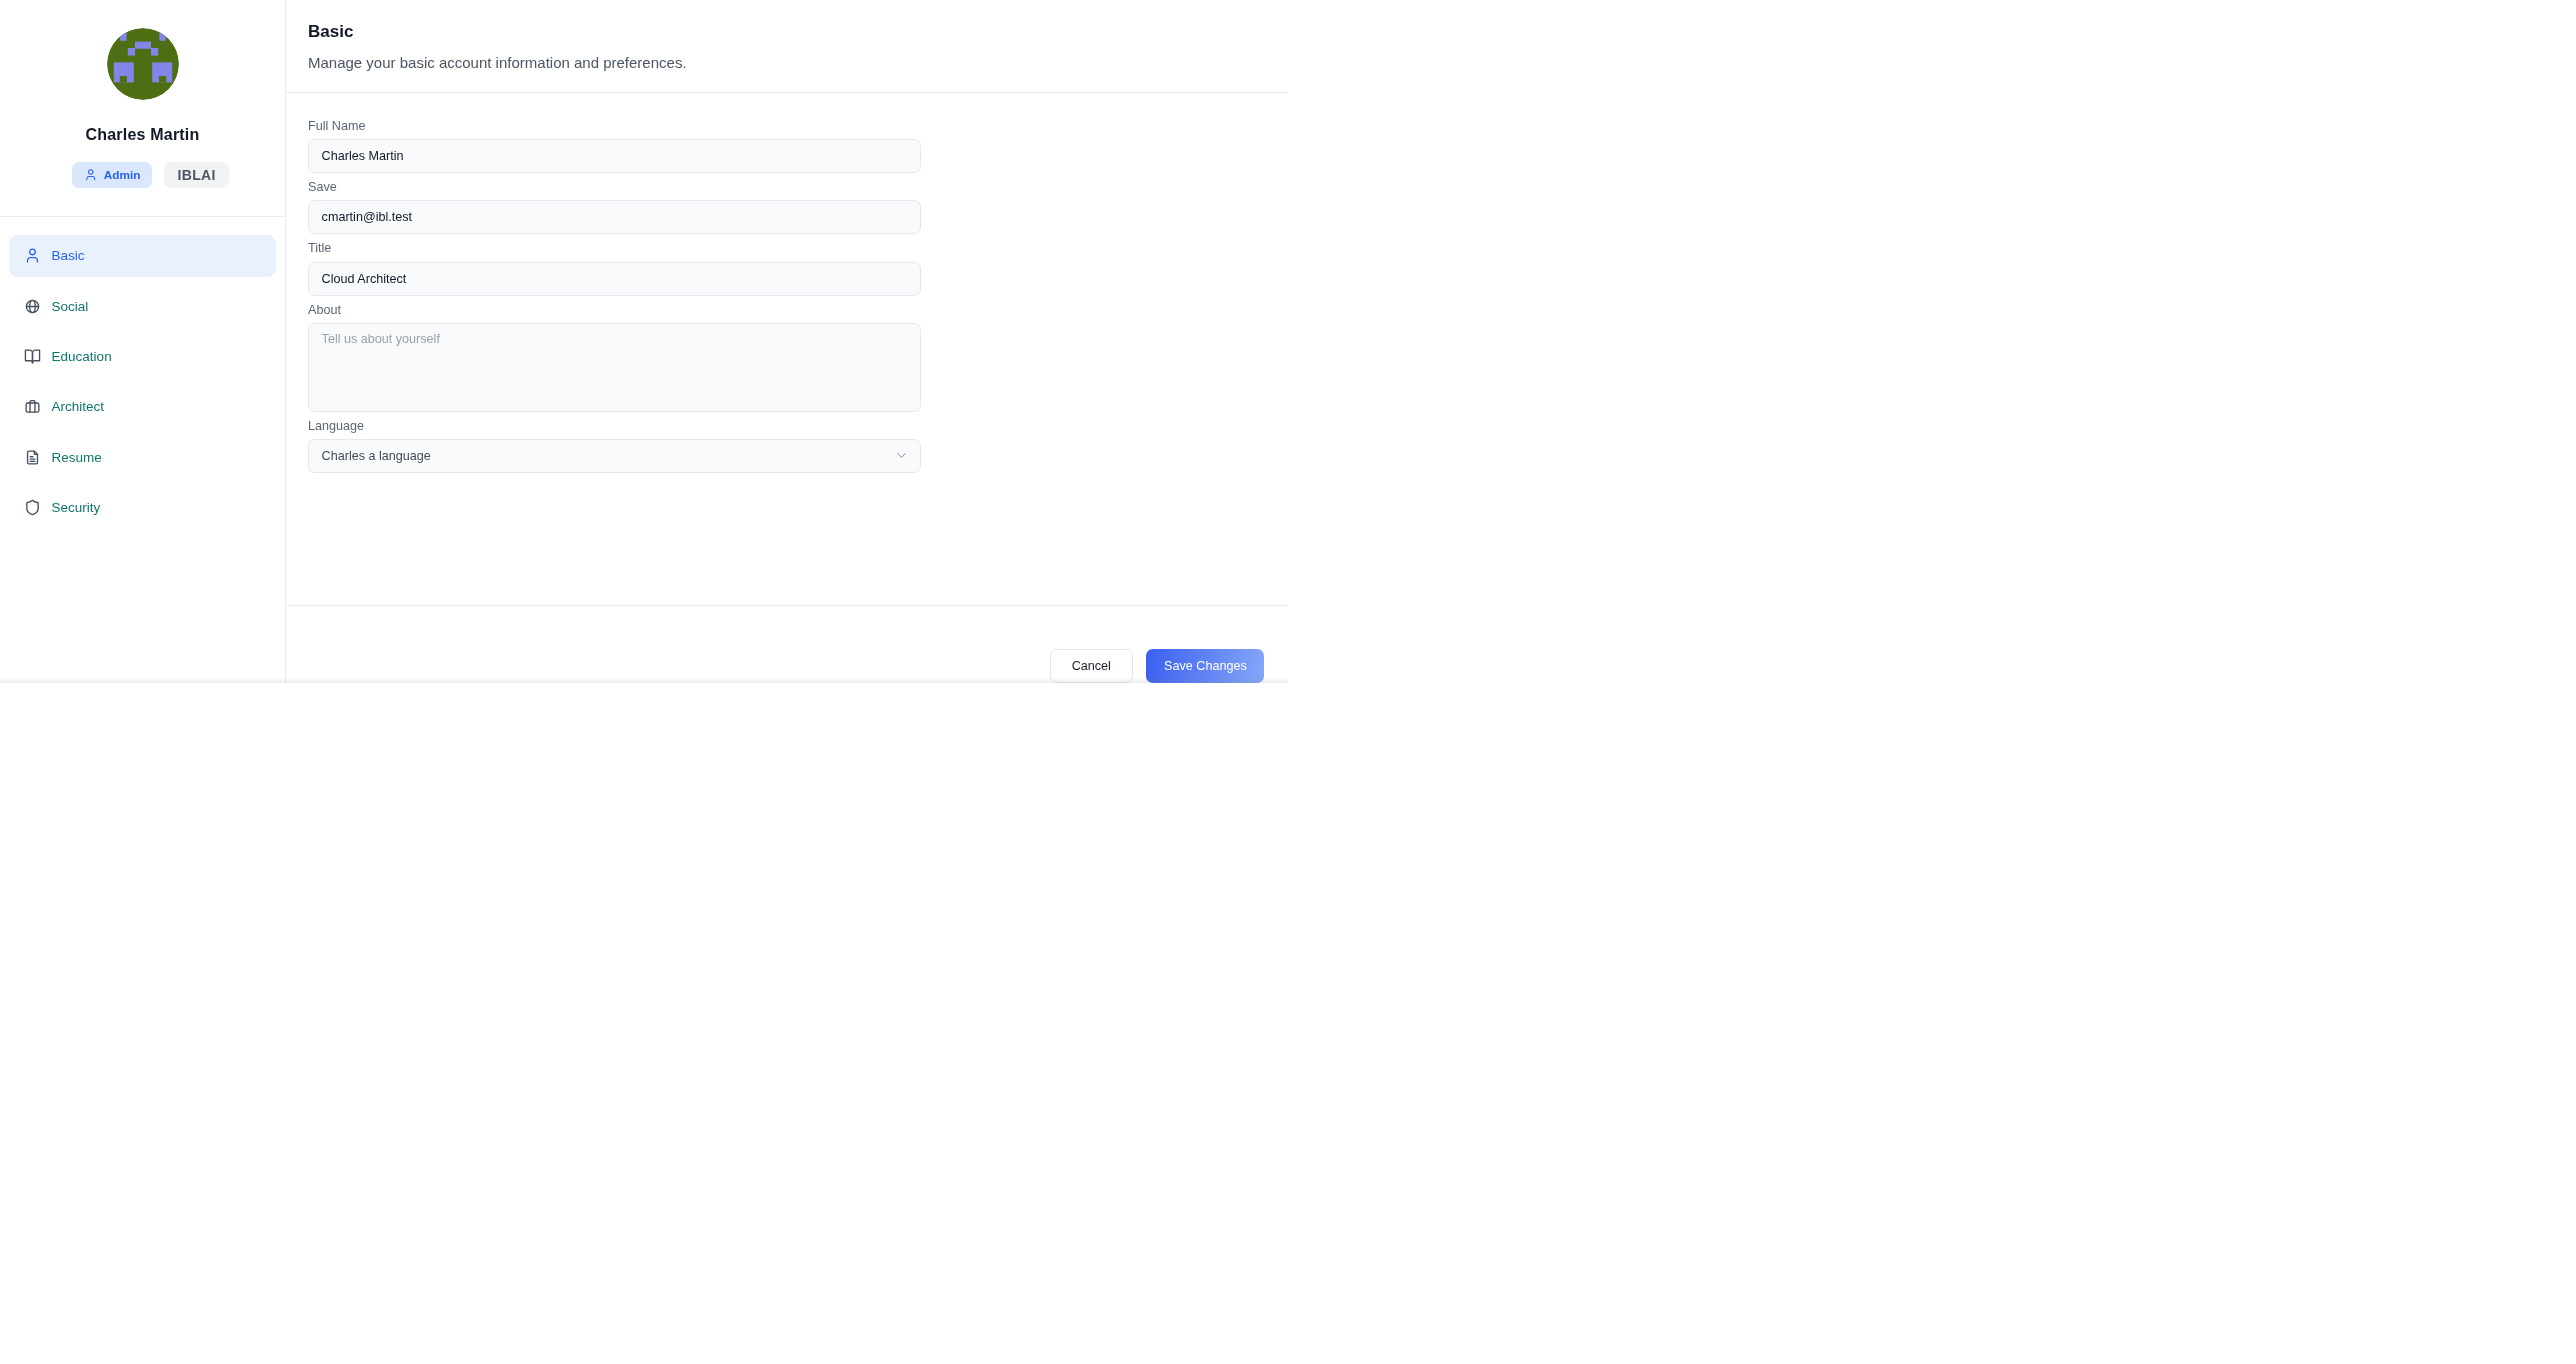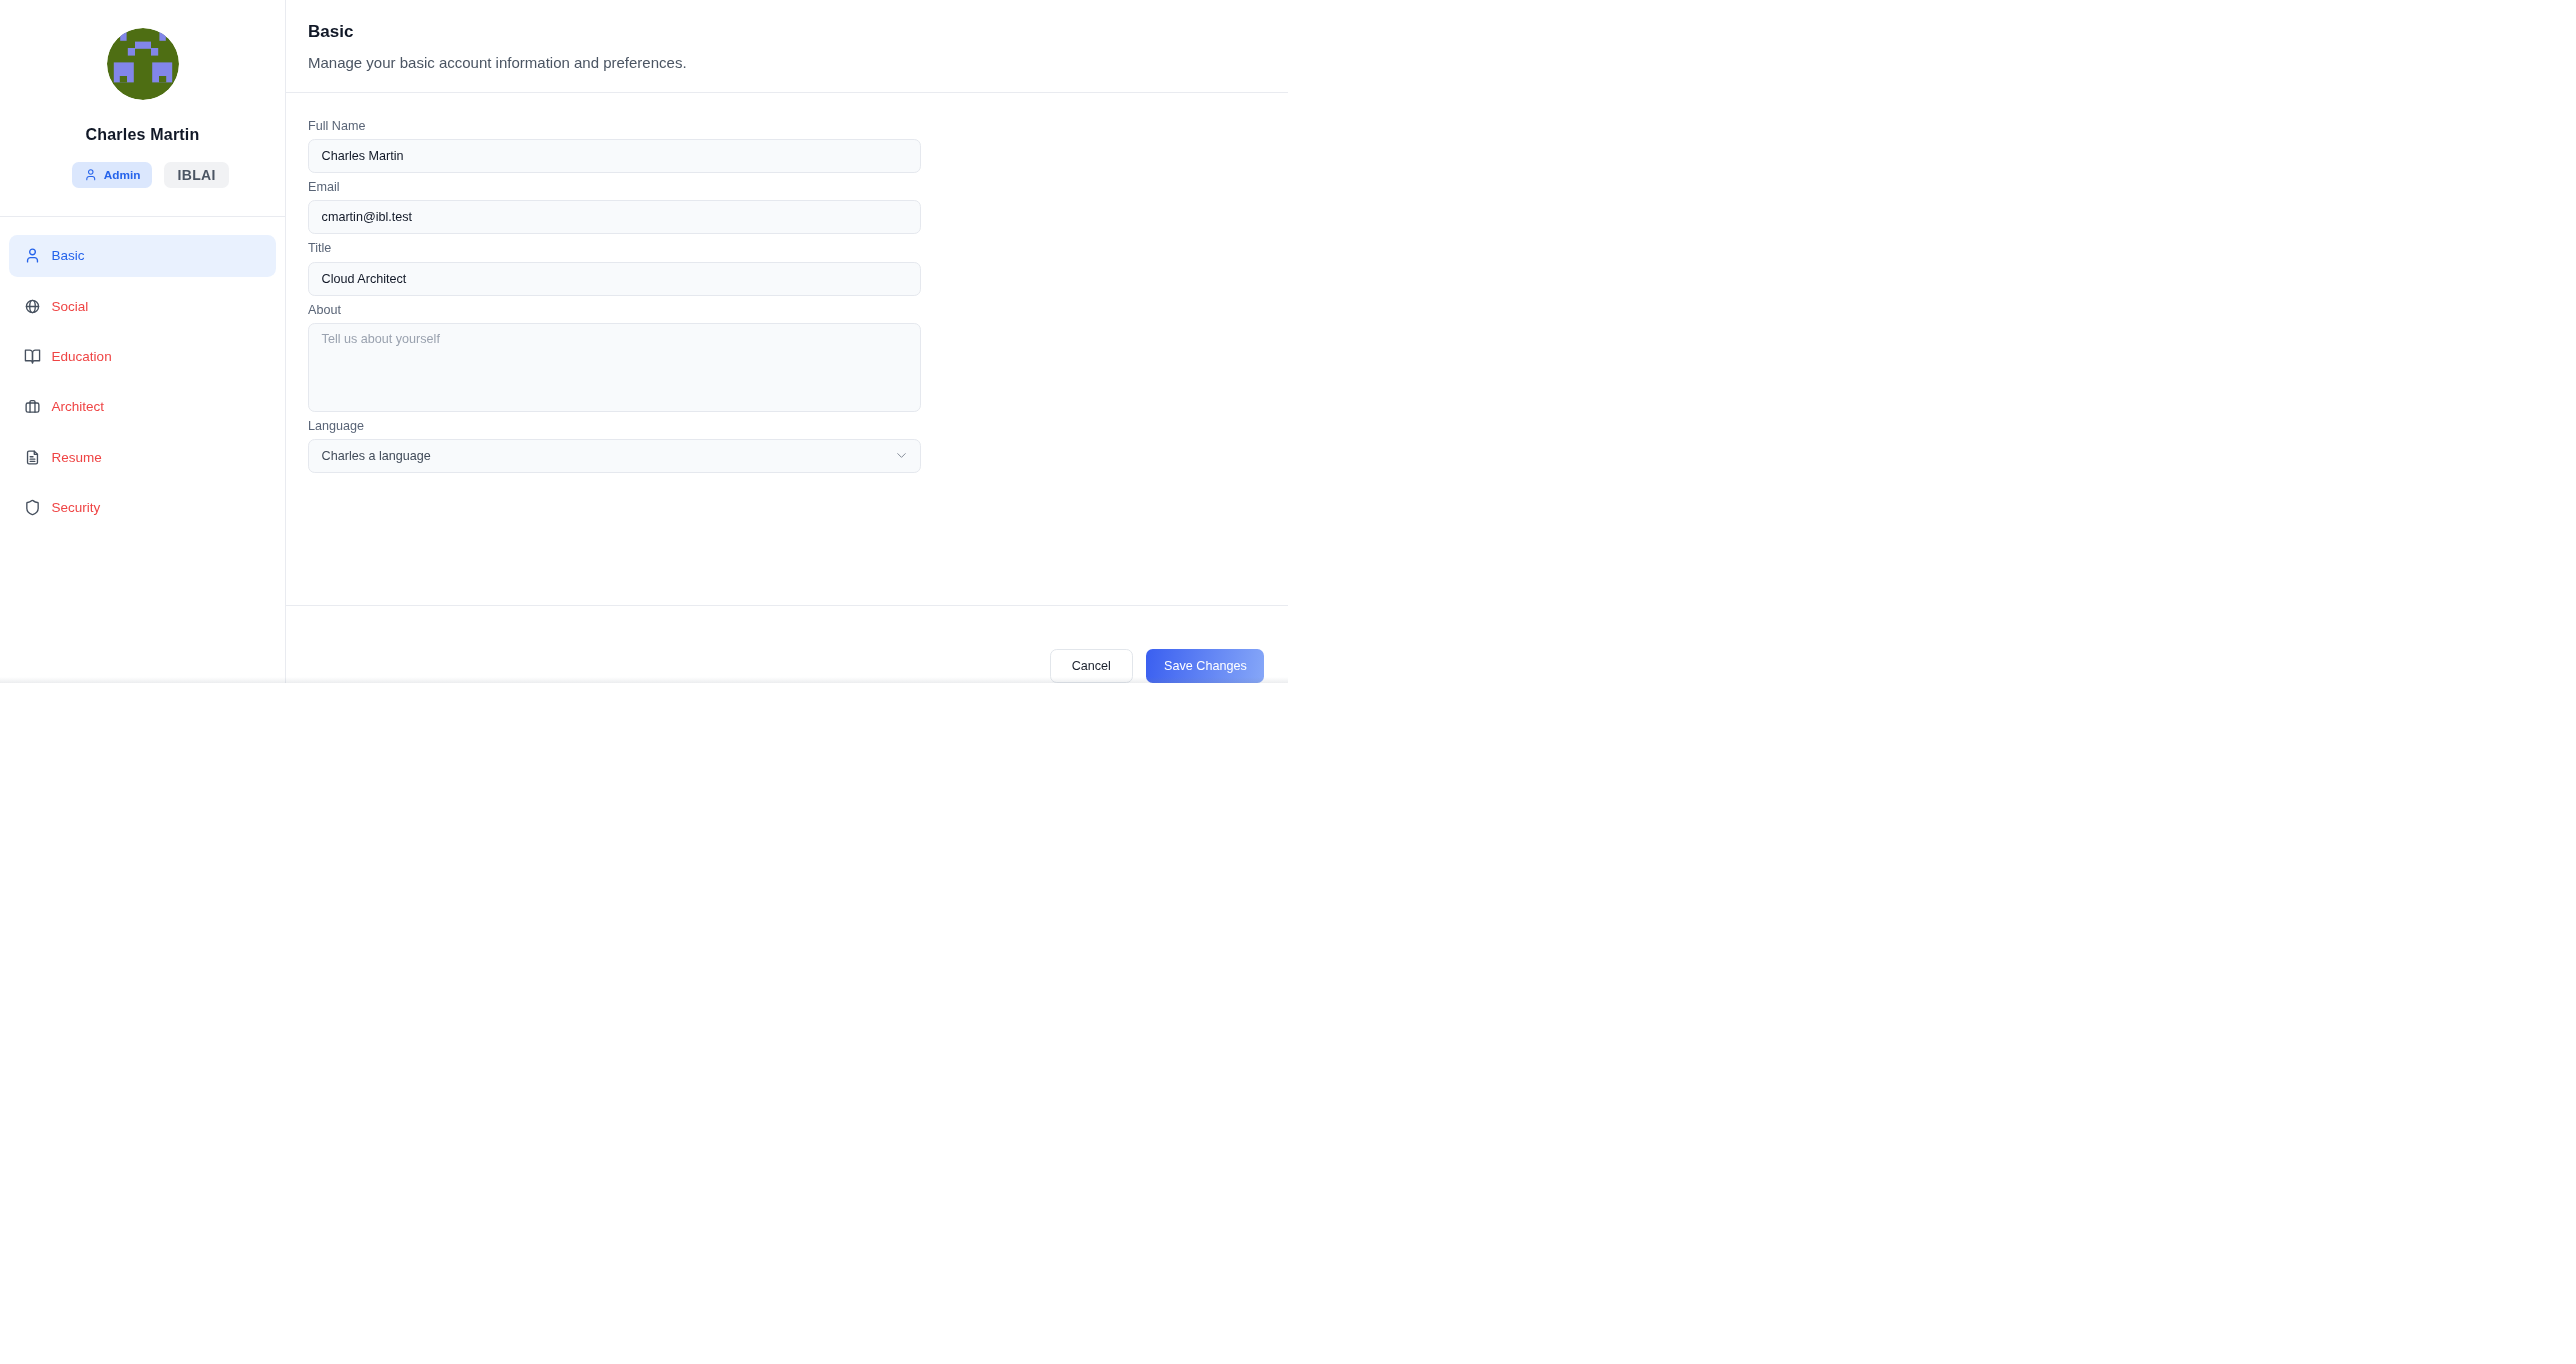--- a/index.html
+++ b/index.html
@@ -40,21 +40,21 @@
   }
   .badge-admin { background:#dbe7fd; color:#2563eb; font-weight:600; gap:6.7px; padding:0 11.8px;margin-left:16px; }
   .badge-admin svg { width:13.5px; height:13.5px; stroke:#2563eb; }
   .badge-org { background:#f1f2f4; color:#4b5563; font-weight:700; font-size:14px; padding:0 13.5px; letter-spacing:0.3px; }
 
   .nav { padding:17.7px 9.3px 0; }
   .nav-item {
     display:flex; align-items:center; gap:11px;
     height:42px; border-radius:8.4px;
     padding-left:14.3px; margin-bottom:8.4px;
-    font-size:13.5px; color:#ef4444; cursor:pointer;
+    font-size:13.5px; color:#0f766e; cursor:pointer;
   }
   .nav-item svg { width:17px; height:17px; stroke:#46505e; flex:none; }
   .nav-item.active { background:#e9f1fe; color:#2563eb; }
   .nav-item.active svg { stroke:#2563eb; }
 
   
   .main { flex:1; display:flex; flex-direction:column; background:#ffffff; }
   .main-header { height:93px; padding:22px 0 0 22px; border-bottom:0.8px solid #e9ebf0; }
   .page-title { font-size:17px; font-weight:600; color:#111827; }
   .page-subtitle { margin-top:11.8px; font-size:15px; color:#4b5563; }
@@ -191,21 +191,21 @@
       <div class="page-subtitle">Manage your basic account information and preferences.</div>
     </div>
 
     <div class="form">
       <div class="form-group">
         <label class="field-label">Full Name</label>
         <input class="field-input" type="text" value="Charles Martin" style="">
       </div>
 
       <div class="form-group">
-        <label class="field-label">Email</label>
+        <label class="field-label">Save</label>
         <input class="field-input" type="text" value="cmartin@ibl.test" style="">
       </div>
 
       <div class="form-group">
         <label class="field-label">Title</label>
         <input class="field-input" type="text" value="Cloud Architect" style="">
       </div>
 
       <div class="form-group">
         <label class="field-label">About</label>

